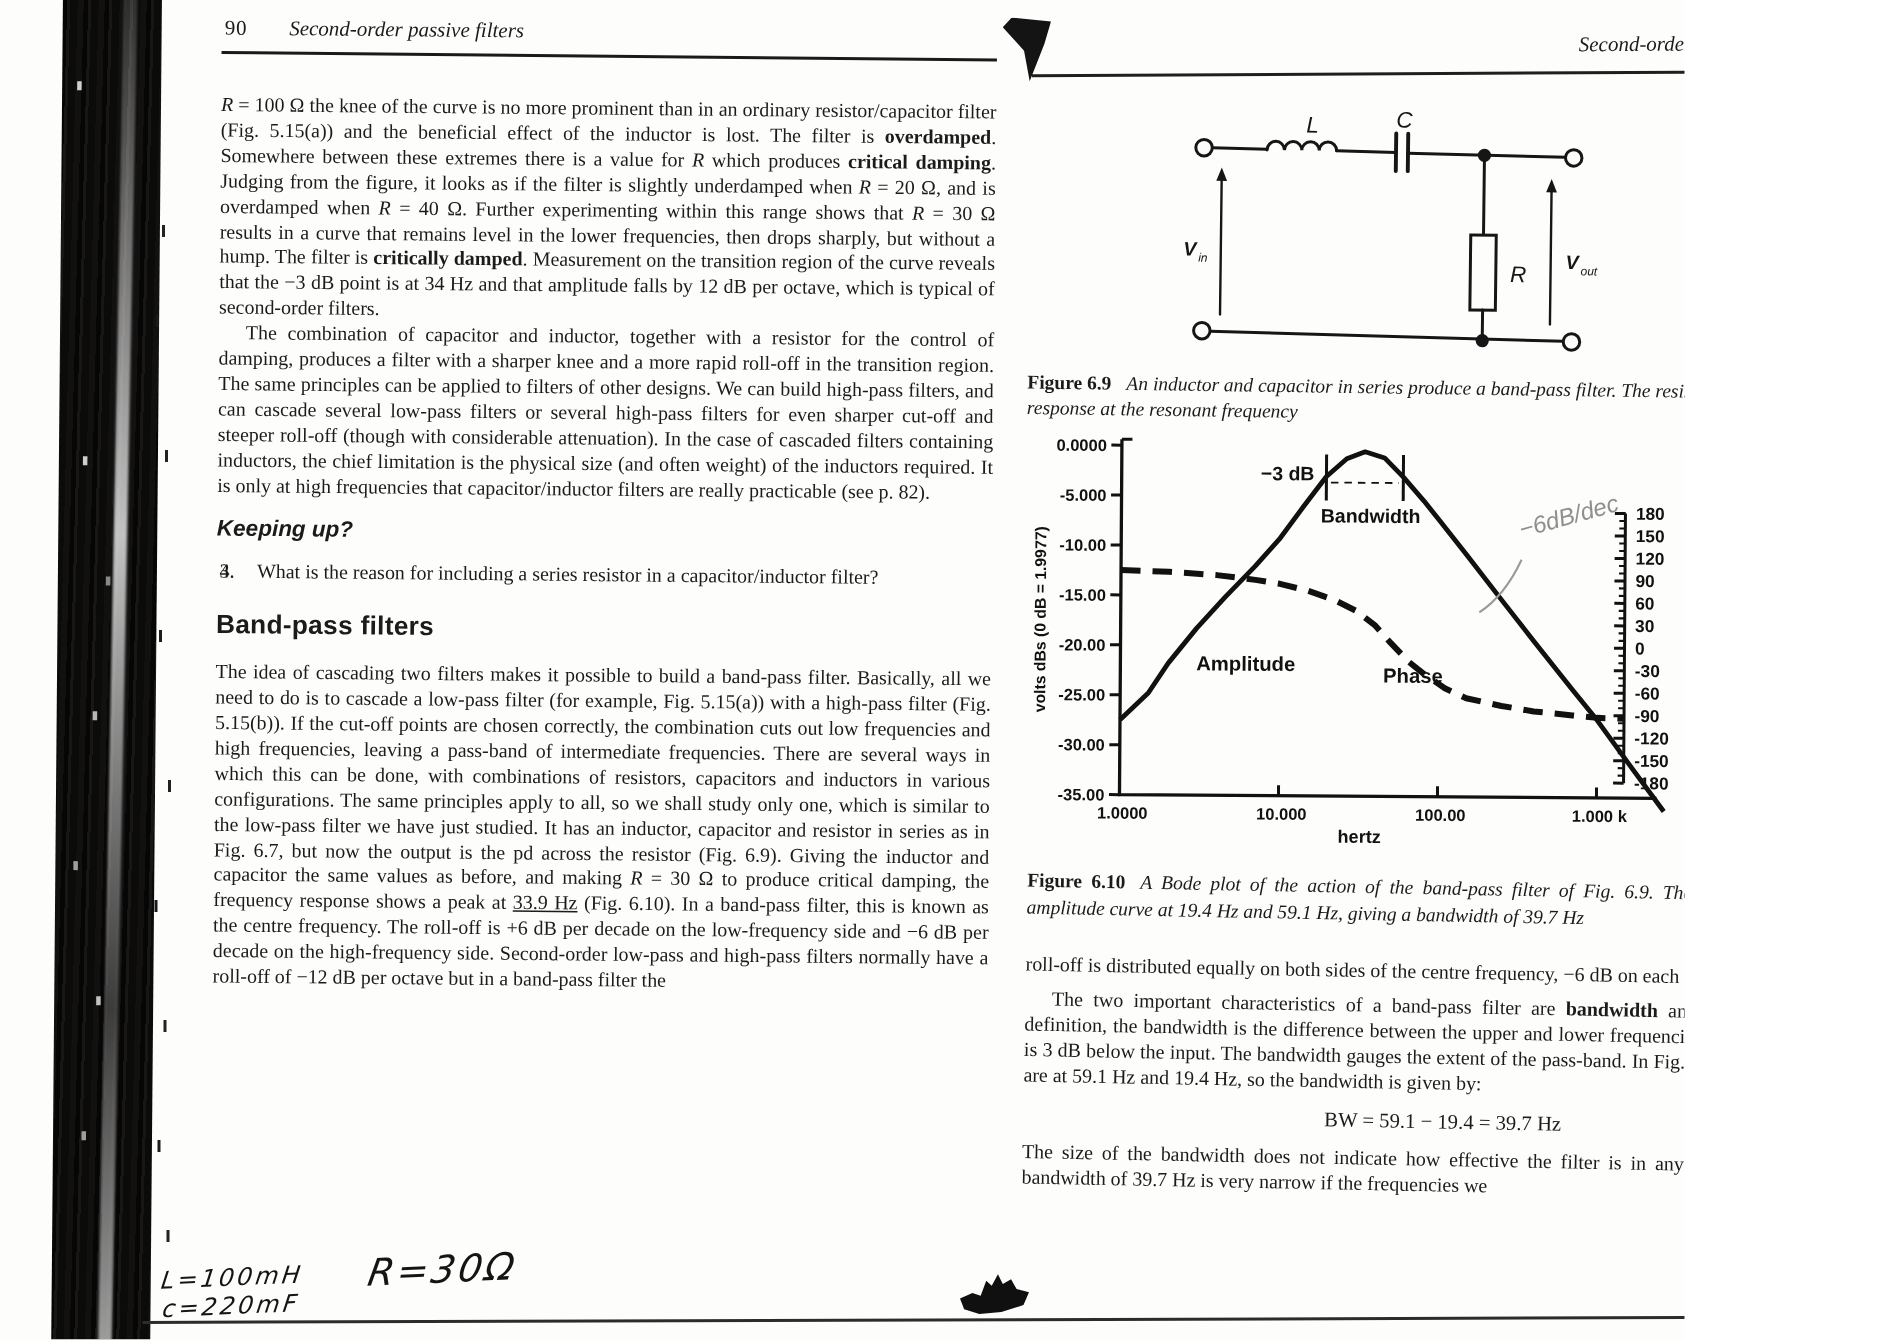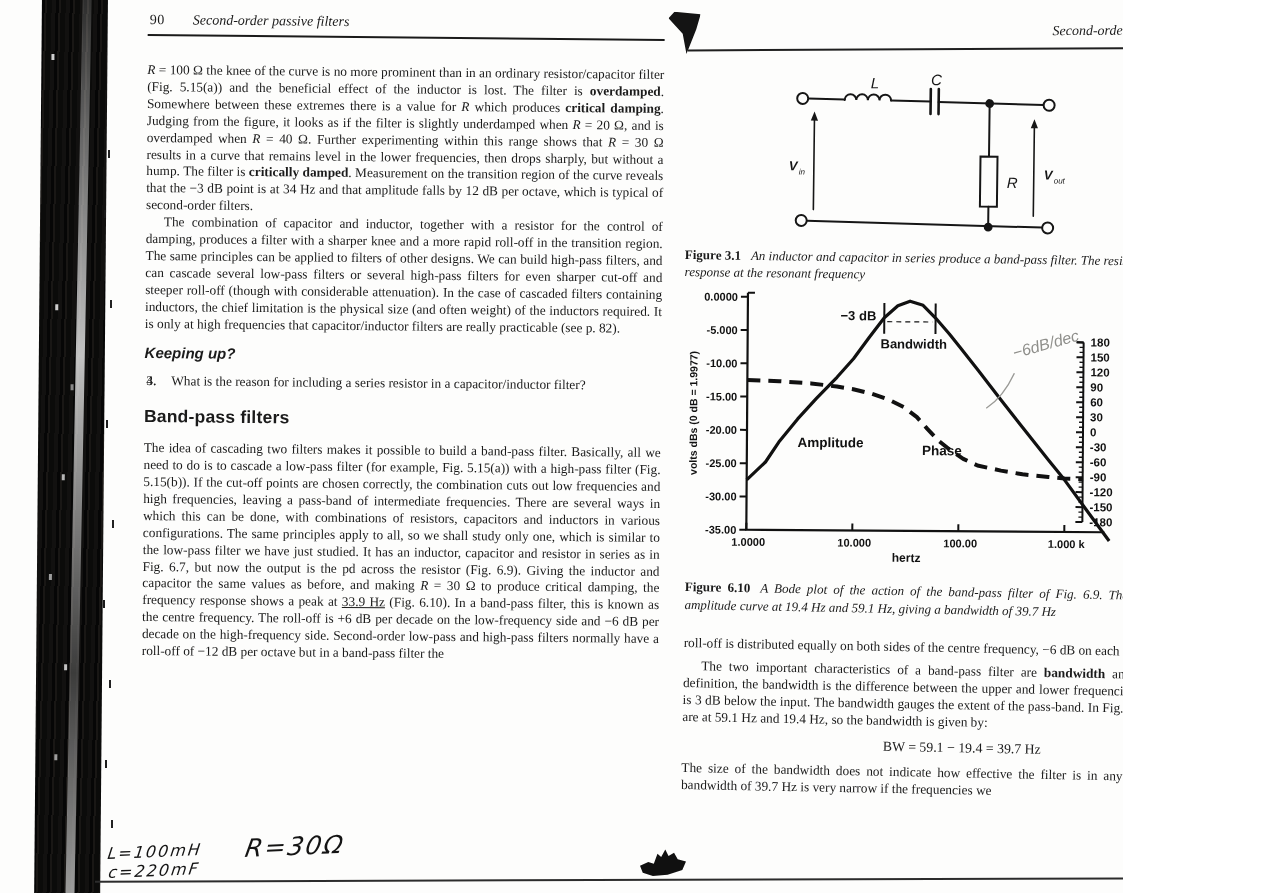--- a/index.html
+++ b/index.html
@@ -164,21 +164,21 @@
         <text x="150" y="13" font-size="15">C</text>
         <text x="227" y="115" font-size="15">R</text>
         <text x="9" y="100" font-size="13" font-weight="bold">V</text>
         <text x="19" y="104" font-size="8">in</text>
         <text x="264" y="106" font-size="13" font-weight="bold">V</text>
         <text x="274" y="110" font-size="8">out</text>
       </g>
     </svg>
 
     <div class="cap69">
-      <span class="cap-tag">Figure 3.1</span><span>An inductor and capacitor in series produce a band-pass filter. The resistor acts to dampen the response at the resonant frequency</span>
+      <span class="cap-tag">Figure 6.9</span><span>An inductor and capacitor in series produce a band-pass filter. The resistor acts to dampen the response at the resonant frequency</span>
     </div>
 
     <svg class="fig-bode" viewBox="0 0 480 296">
         <path d="M62,10 L62,247 L420,247" stroke="#111" fill="none" stroke-width="2.2"></path>
         <path d="M62,10 L69,10" stroke="#111" stroke-width="2"></path>
         <path d="M55,14 L62,14" stroke="#111" stroke-width="2"></path>
         <text x="52" y="18" text-anchor="end" font-size="11" font-weight="bold" fill="#111">0.0000</text>
         <path d="M55,47.285714285714285 L62,47.285714285714285" stroke="#111" stroke-width="2"></path>
         <text x="52" y="51.285714285714285" text-anchor="end" font-size="11" font-weight="bold" fill="#111">-5.000</text>
         <path d="M55,80.57142857142857 L62,80.57142857142857" stroke="#111" stroke-width="2"></path>

